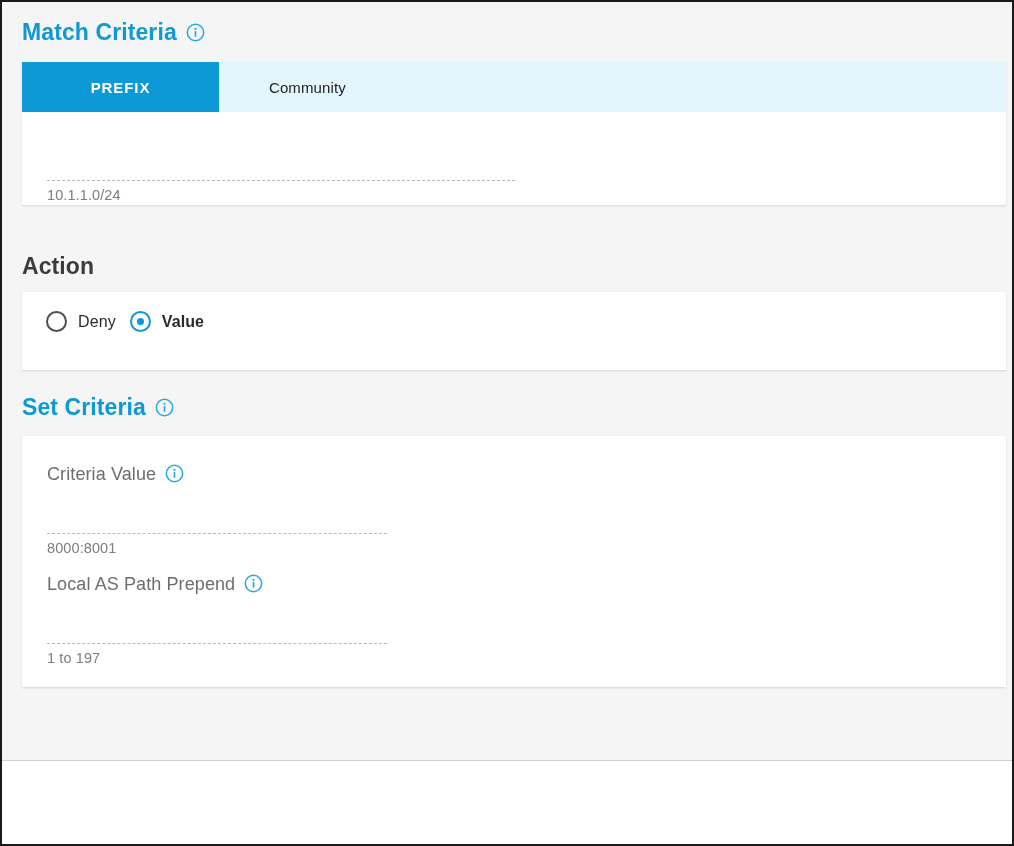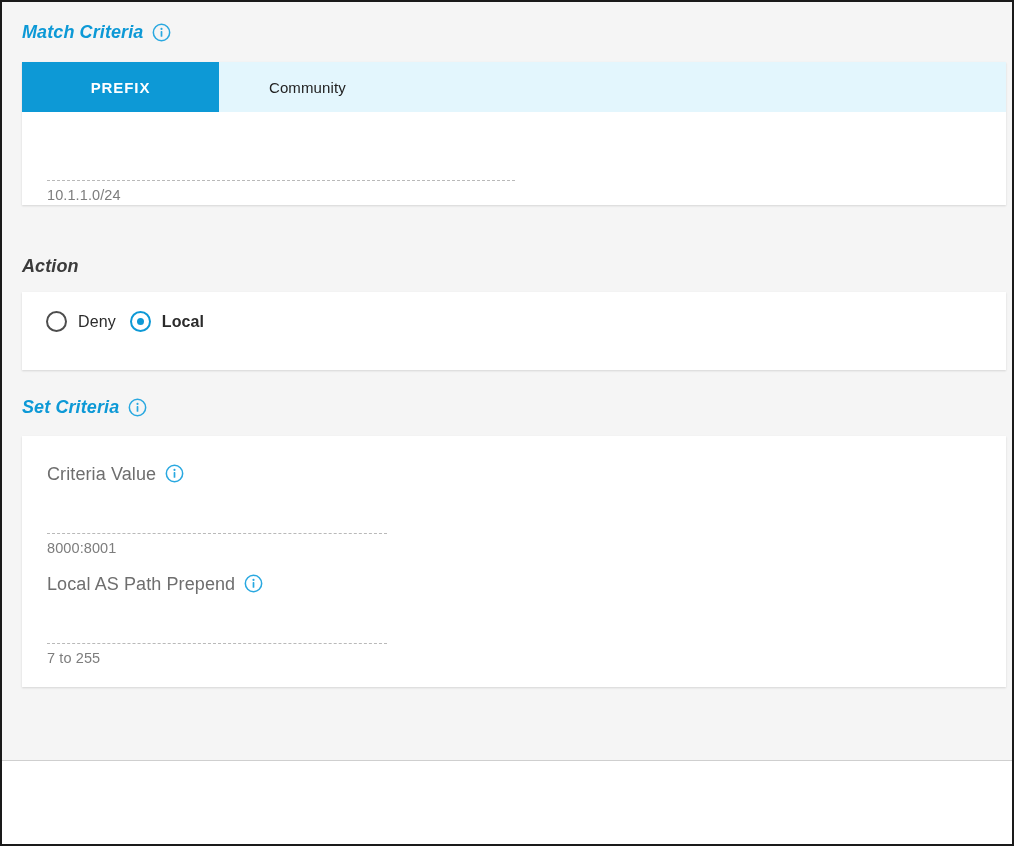--- a/index.html
+++ b/index.html
@@ -35,26 +35,25 @@
 
   
   .section-head {
     display: flex;
     align-items: center;
     gap: 9px;
     padding-left: 20px;
     box-sizing: border-box;
   }
   .section-head .title {
-    font-size: 18px;
+    font-size: 23px;
     font-weight: bold;
     color: #0d99d6;
     letter-spacing: 0.1px;
     line-height: 1;
-    font-style: italic;
   }
   .section-head .title.neutral {
     color: #3b3b3b;
   }
 
   
   .info-icon {
     display: inline-block;
     width: 19px;
     height: 19px;
@@ -232,21 +231,21 @@
     <div class="card" style="top:290px; height:78px;">
       <div class="radio-row" style="position:absolute; left:24px; top:19px;">
 
         <div class="radio-opt">
           <span class="radio-mark"></span>
           <span class="radio-label">Deny</span>
         </div>
 
         <div class="radio-opt">
           <span class="radio-mark on"></span>
-          <span class="radio-label sel">Local</span>
+          <span class="radio-label sel">Value</span>
         </div>
       </div>
     </div>
 
     <div class="section-head" style="position:absolute; left:0; top:393px; height:24px;">
       <span class="title">Set Criteria</span>
       <span class="info-icon">
         <svg viewBox="0 0 20 20" width="19" height="19">
           <circle cx="10" cy="10" r="8.6" fill="none" stroke="#29a8e0" stroke-width="1.6"></circle>
           <circle cx="10" cy="6.2" r="1.15" fill="#29a8e0"></circle>
@@ -280,21 +279,21 @@
           <span class="info-icon">
             <svg viewBox="0 0 20 20" width="19" height="19">
               <circle cx="10" cy="10" r="8.6" fill="none" stroke="#29a8e0" stroke-width="1.6"></circle>
               <circle cx="10" cy="6.2" r="1.15" fill="#29a8e0"></circle>
               <rect x="9.1" y="8.5" width="1.8" height="6" rx="0.6" fill="#29a8e0"></rect>
             </svg>
           </span>
         </div>
         <div class="field" style="margin-top:25px;">
           <input class="field-input" style="width: 340px;" type="text" placeholder="">
-          <div class="field-hint">7 to 255</div>
+          <div class="field-hint">1 to 197</div>
         </div>
       </div>
 
     </div>
   </div>
 
   <div class="footer">
     
     
   </div>

